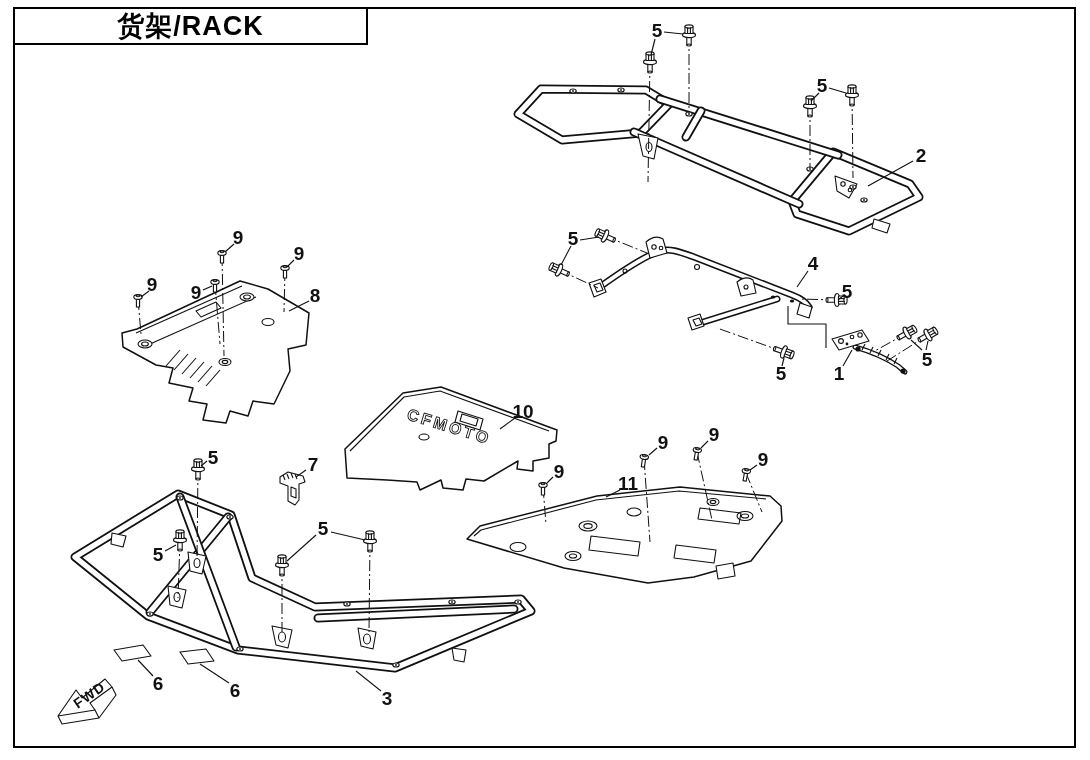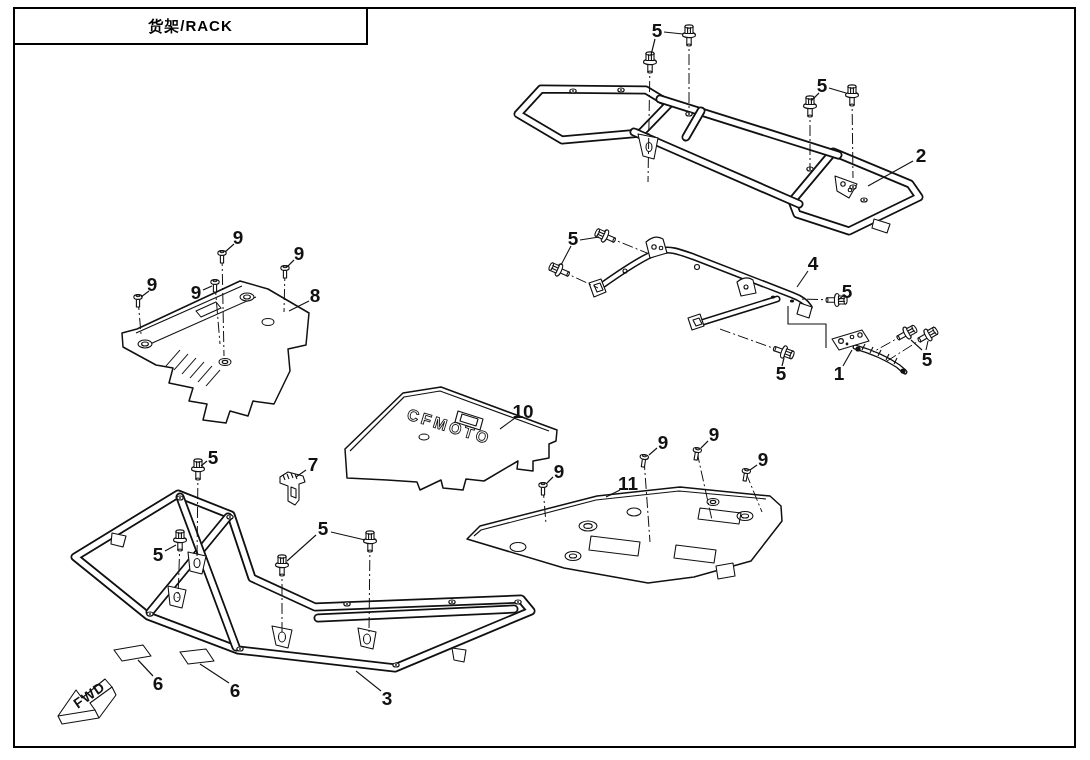--- a/index.html
+++ b/index.html
@@ -1,21 +1,21 @@
 <!DOCTYPE html>
 <html><head>
 <meta charset="utf-8">
 <style>
   html,body{margin:0;padding:0;background:#fff;}
   #page{position:relative;width:1090px;height:760px;background:#fff;overflow:hidden;
         font-family:"Liberation Sans",sans-serif;}
   .frame{position:absolute;left:13px;top:7px;width:1063px;height:741px;border:2px solid #000;box-sizing:border-box;}
   .title-box{position:absolute;left:13px;top:7px;width:355px;height:38px;border:2px solid #000;box-sizing:border-box;
              display:flex;align-items:center;justify-content:center;background:#fff;z-index:3;}
-  .title-box span{font-size:15px;font-weight:bold;color:#000;letter-spacing:1px;}
+  .title-box span{font-size:27px;font-weight:bold;color:#000;letter-spacing:1px;}
   #diagram{position:absolute;left:0;top:0;z-index:2;}
   .tO{fill:none;stroke:#111;stroke-width:9;stroke-linejoin:round;stroke-linecap:round}
   .tI{fill:none;stroke:#fff;stroke-width:5.4;stroke-linejoin:round;stroke-linecap:round}
   .tO2{fill:none;stroke:#111;stroke-width:7;stroke-linejoin:round;stroke-linecap:round}
   .tI2{fill:none;stroke:#fff;stroke-width:3.9;stroke-linejoin:round;stroke-linecap:round}
   .tO3{fill:none;stroke:#111;stroke-width:5;stroke-linejoin:round;stroke-linecap:round}
   .tI3{fill:none;stroke:#fff;stroke-width:2.4;stroke-linejoin:round;stroke-linecap:round}
   .panel{fill:#fff;stroke:#111;stroke-width:1.5;stroke-linejoin:round}
   .det{fill:none;stroke:#111;stroke-width:1.1;stroke-linejoin:round}
   .detw{fill:#fff;stroke:#111;stroke-width:1.1;stroke-linejoin:round}

